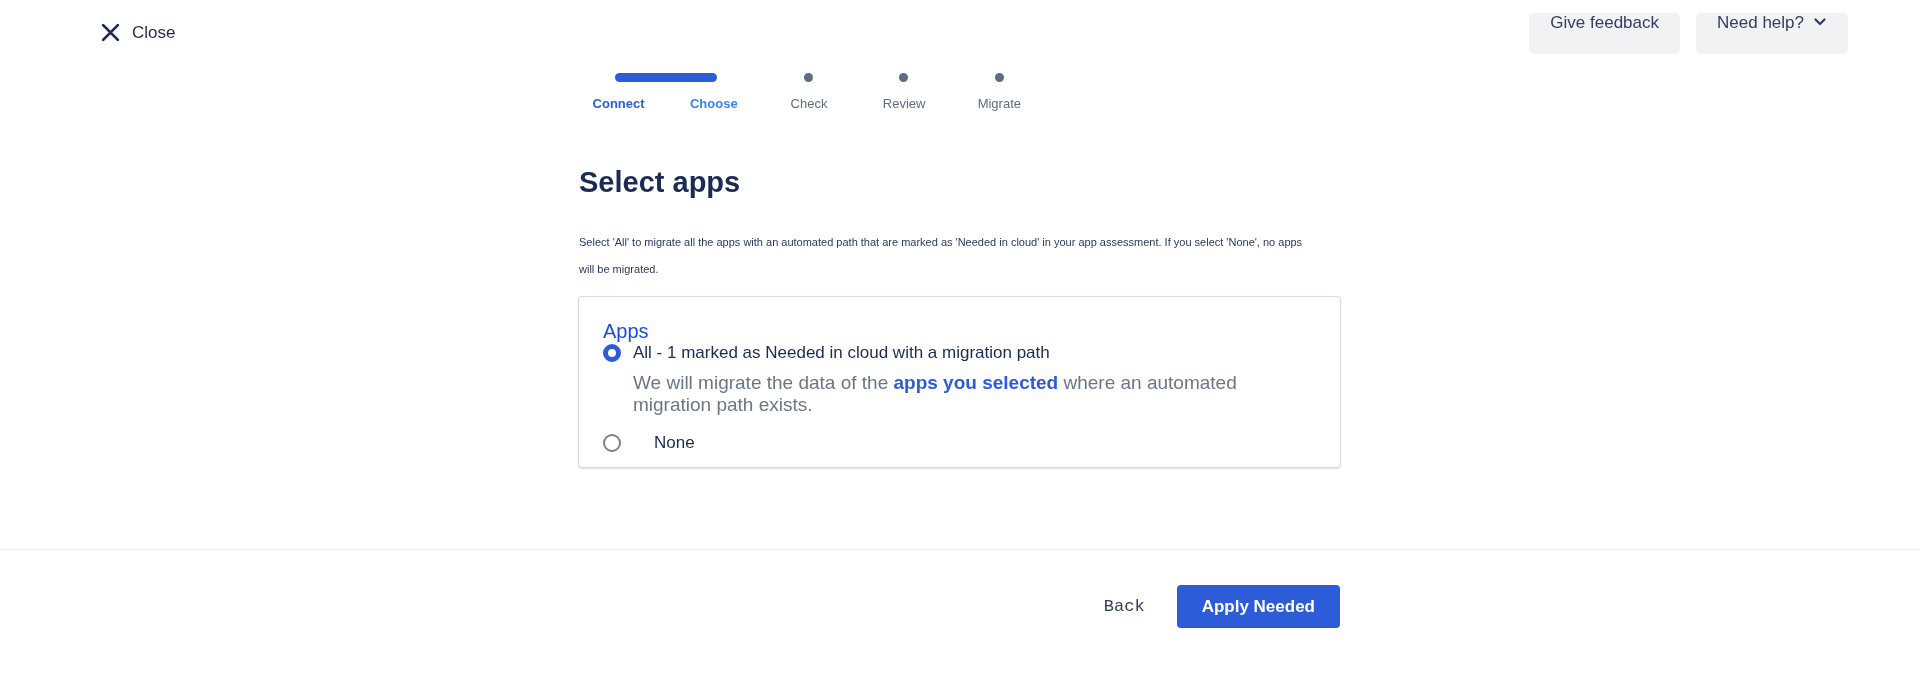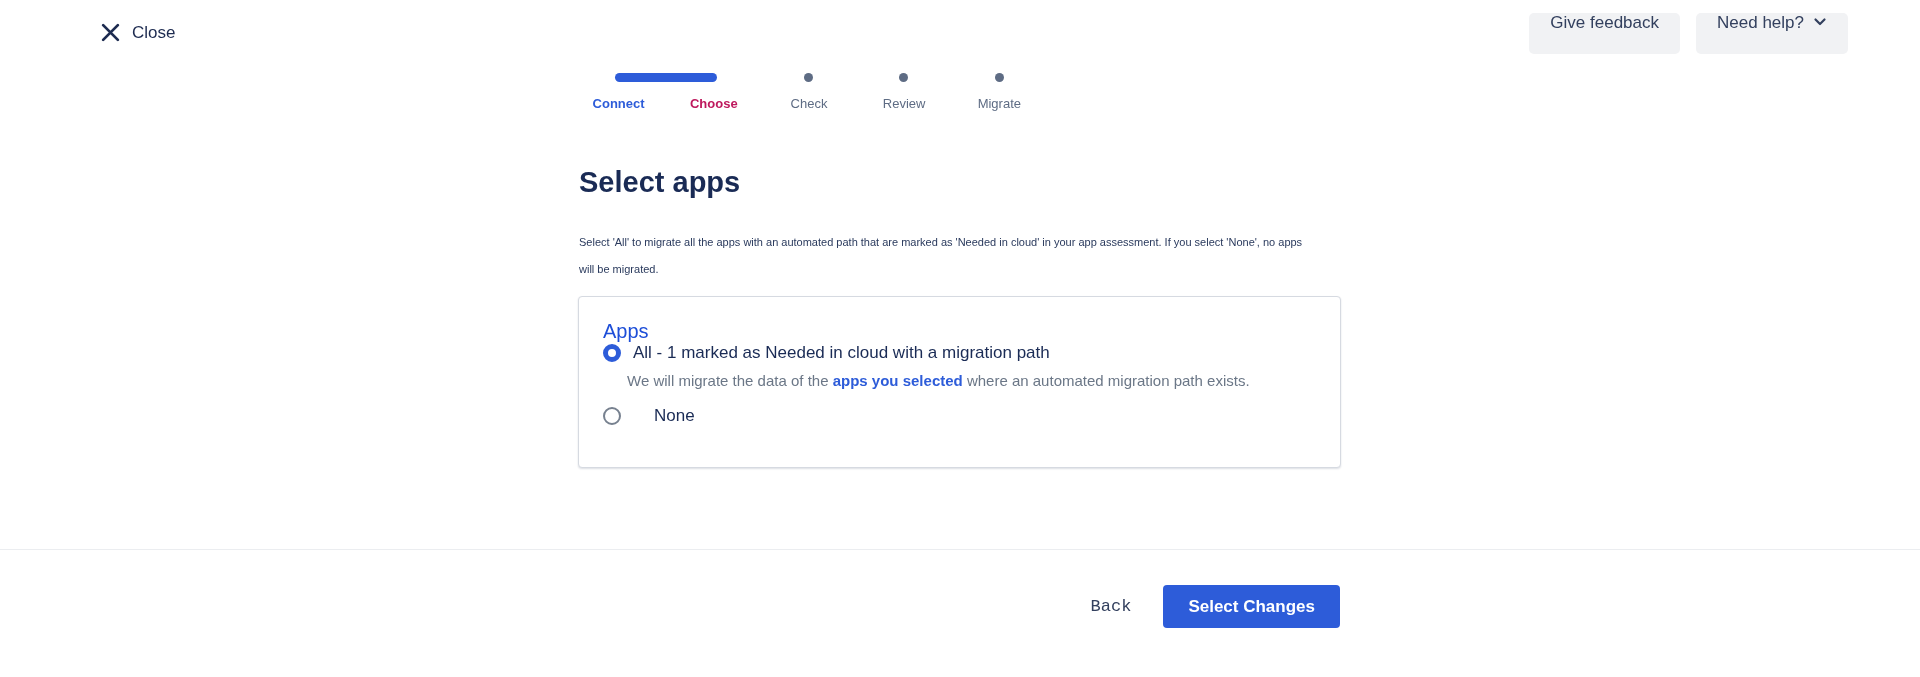--- a/index.html
+++ b/index.html
@@ -45,21 +45,21 @@
     background: #2D5CD9;
   }
   .stepper .dot {
     position: absolute; top: 0; width: 9px; height: 9px;
     border-radius: 50%; background: #5E6C84;
   }
   .dot.d3 { left: 233px; } .dot.d4 { left: 328px; } .dot.d5 { left: 424px; }
   .step-labels { position: absolute; left: 0; top: 23px; width: 476px; display: flex; }
   .step-labels .step { width: 95.2px; text-align: center; font-size: 13px; }
   .step.done    { color: #2D5CD9; font-weight: 600; cursor: pointer; }
-  .step.current { color: #be185d; font-weight: 700; }
+  .step.current { color: #3b82f6; font-weight: 700; }
   .step.todo    { color: #5E6C84; font-weight: 400; }
 
   
   .page-title {
     position: absolute; left: 579px; top: 165px;
     font-size: 29px; line-height: 34px; font-weight: 600; color: #1a2b55;
   }
   .page-desc {
     position: absolute; left: 579px; top: 229px; width: 735px;
     font-size: 11px; line-height: 27px; color: #2a3a5d;
@@ -78,22 +78,22 @@
   .option-row { display: flex; align-items: center; gap: 12px; cursor: pointer; }
   .radio {
     width: 18px; height: 18px; border-radius: 50%;
     background: #fff; flex: 0 0 auto;
   }
   .radio.selected   { border: 5px solid #2D5CD9; }
   .radio.unselected { border: 2px solid #77818F; }
   .option-label { font-size: 17px; color: #1a2b55; }
 
   .option-desc {
-    margin: 9px 0 0 24px;
-    font-size: 15px; color: #6B7787;
+    margin: 9px 0 0 30px;
+    font-size: 19px; color: #6B7787;
   }
   .option-desc .link { color: #2D5CD9; font-weight: 700; cursor: pointer; }
   .option-row.second { margin-top: 17px; gap: 33px; }
 
   
   .footer-divider {
     position: absolute; left: 0; top: 549px;
     width: 1920px; height: 1px; background: #EBEDF0;
   }
   .footer-actions {
@@ -166,14 +166,14 @@
 
   <div class="option-row second">
     <span class="radio unselected"></span>
     <span class="option-label">None</span>
   </div>
 </div>
 
 <div class="footer-divider"></div>
 <div class="footer-actions">
   <button class="back-btn">Back</button>
-  <button class="apply-btn">Select Changes</button>
+  <button class="apply-btn">Apply Needed</button>
 </div>
 
 </body></html>

